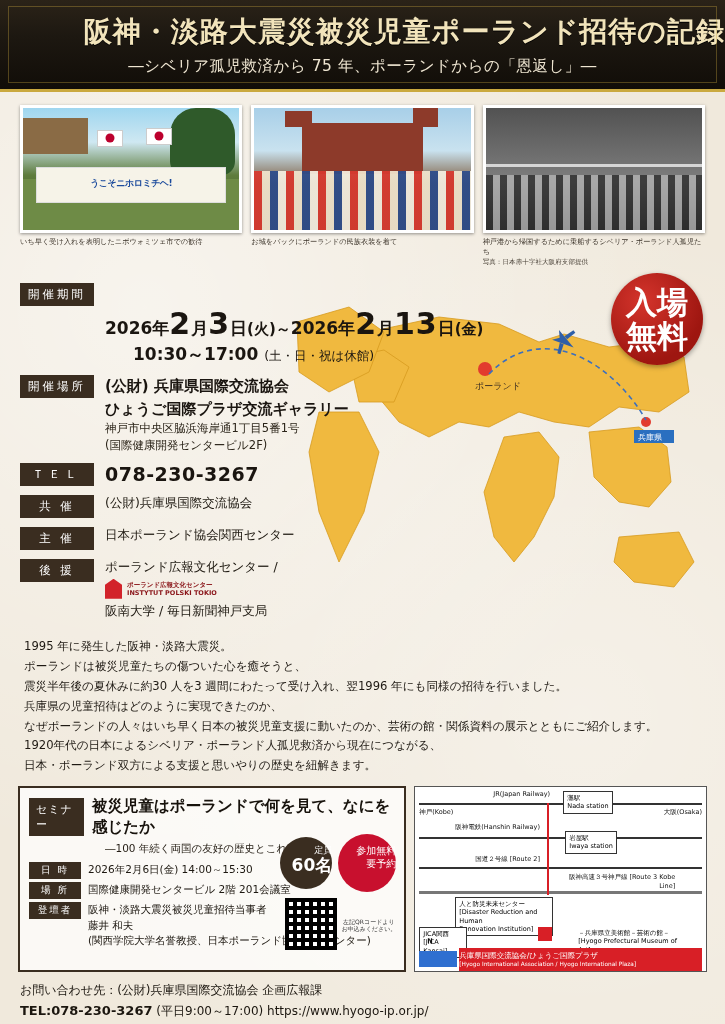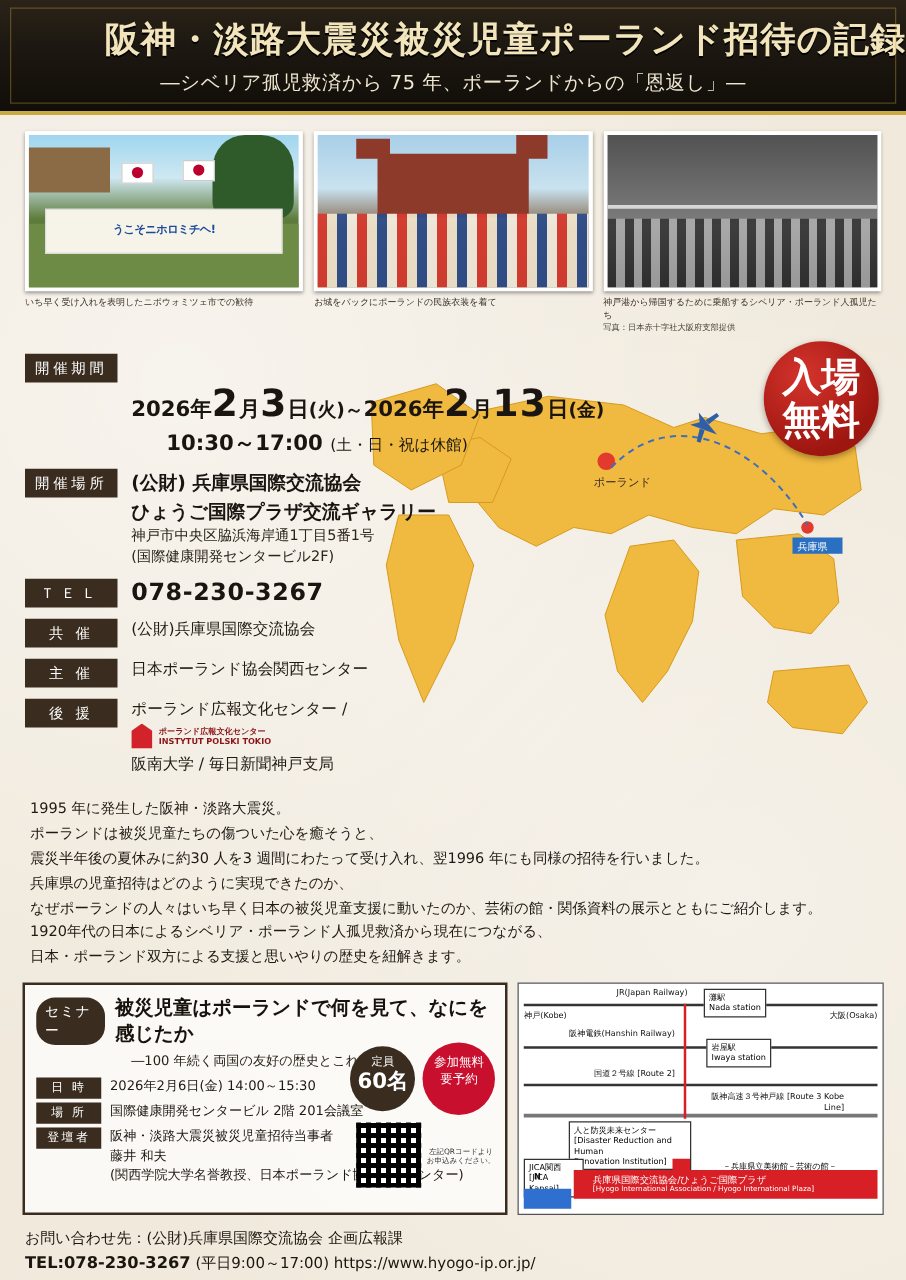--- a/index.html
+++ b/index.html
@@ -150,21 +150,21 @@
   
   .seminar-wrap { display:flex; gap:8px; padding: 10px 18px 0 18px; }
   .seminar {
     flex: 1 1 57%;
     border: 2px solid #3a2d20;
     background: rgba(255,255,255,0.72);
     padding: 8px 9px;
     position: relative;
   }
   .sem-head { display:flex; align-items:center; gap:8px; }
-  .sem-tag { background:#3a2d20; color:#fff; font-size:11px; padding:4px 7px; letter-spacing:1px;border-radius:15px;}
+  .sem-tag { background:#3a2d20; color:#fff; font-size:11px; padding:4px 7px; letter-spacing:1px;}
   .sem-title { font-size:15.5px; font-weight:bold; color:#17120c;}
   .sem-sub { font-size:10.5px; text-align:center; margin:4px 0 6px 0; color:#241d14;}
   .sem-row { display:flex; margin-bottom:3px; font-size:10.5px; color:#1d1811; align-items:flex-start;}
   .sem-lbl { flex:0 0 52px; background:#3a2d20; color:#fff; text-align:center; font-size:9.5px; padding:2px 0; margin-right:7px; letter-spacing:2px;}
   .sem-val { line-height:1.45; }
   .sem-right { position:absolute; right:8px; top:46px; width:150px; text-align:center;}
   .cap-badge { display:inline-block; background:#3a2d20; color:#fff; border-radius:50%; width:52px;height:52px; font-size:9px; line-height:1.1; padding-top:9px;}
   .cap-badge b{ display:block; font-size:17px;}
   .free-res { display:inline-block; background:#c8102e; color:#fff; font-size:10px; border-radius:50%; width:58px;height:58px; padding-top:11px; line-height:1.25;}
   .qr { width:52px;height:52px; background:
@@ -178,21 +178,21 @@
     border: 1px solid #555;
     background:#fff;
     position: relative;
     height: 186px;
   }
   .acc-label{position:absolute;font-size:6.5px;color:#111;text-align:right;}
   .acc-box{position:absolute;border:1px solid #333;background:#fff;font-size:6.5px;padding:2px 3px;line-height:1.25;}
   .acc-line{position:absolute;background:#333;}
   .acc-red{position:absolute;background:#d81f26;}
   .acc-blue{position:absolute;background:#2f6fd0;}
-  .acc-dest{position:absolute;left:44px;bottom:12px;right:4px;background:#d81f26;color:#fff;font-size:7.5px;padding:3px 15px;line-height:1.3;margin-top:36px;}
+  .acc-dest{position:absolute;left:44px;bottom:0;right:4px;background:#d81f26;color:#fff;font-size:7.5px;padding:3px 0;line-height:1.3;margin-top:36px;}
   .acc-dest span{display:block;font-size:5.8px;}
   
   .footer {
     padding: 9px 20px 0 20px;
     font-size: 12px;
     color: #1b160f;
     line-height: 1.6;
   }
   .footer .tel { font-weight: bold; font-size: 13px; }
   .footer-bar{height:10px;background:linear-gradient(90deg,#2b2318,#111);margin-top:6px;}
@@ -356,21 +356,21 @@
         <div class="sem-val">国際健康開発センタービル 2階 201会議室</div>
       </div>
       <div class="sem-row">
         <div class="sem-lbl">登壇者</div>
         <div class="sem-val" style="white-space:pre-line">阪神・淡路大震災被災児童招待当事者
 藤井 和夫
 (関西学院大学名誉教授、日本ポーランド協会関西センター)</div>
       </div>
 
       <div class="sem-right">
-        <div style="display:flex;align-items:center;justify-content:flex-end;gap:6px;">
+        <div style="display:flex;align-items:center;justify-content:flex-end;gap:6px;text-align:right;">
           <div class="cap-badge">
             <span>定員</span>
             <b>60名</b>
           </div>
           <div class="free-res">
             <div>参加無料</div>
             <div>要予約</div>
           </div>
         </div>
         <div style="display:flex;align-items:center;justify-content:flex-end;gap:4px;margin-top:6px;">

